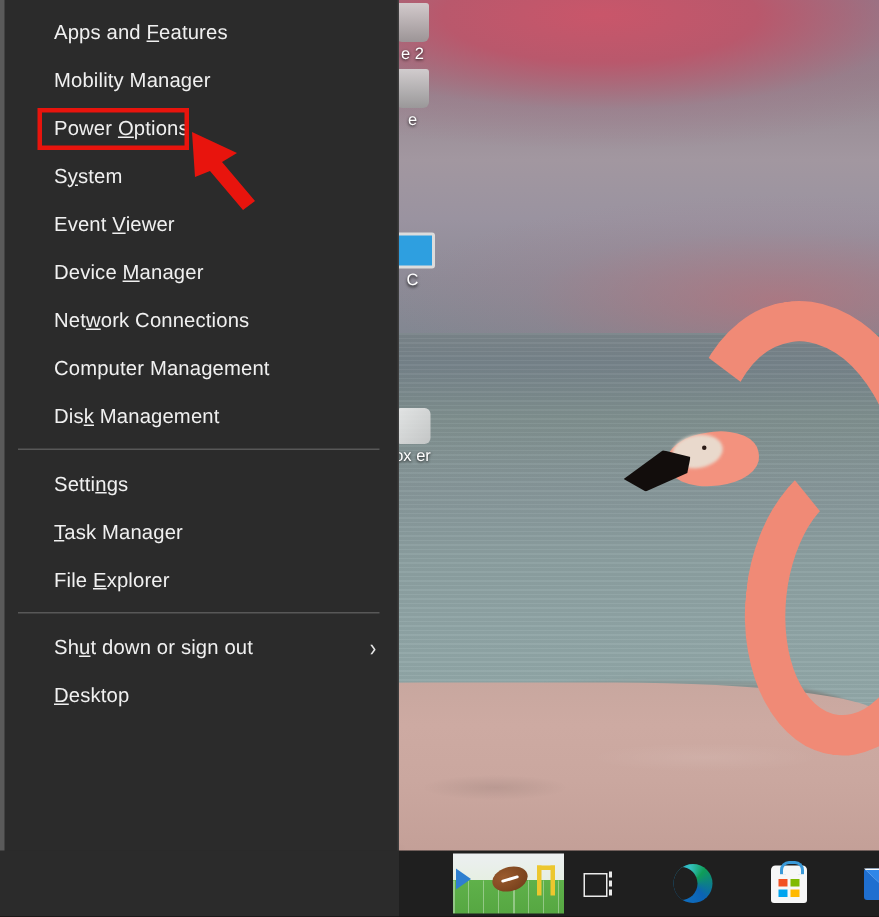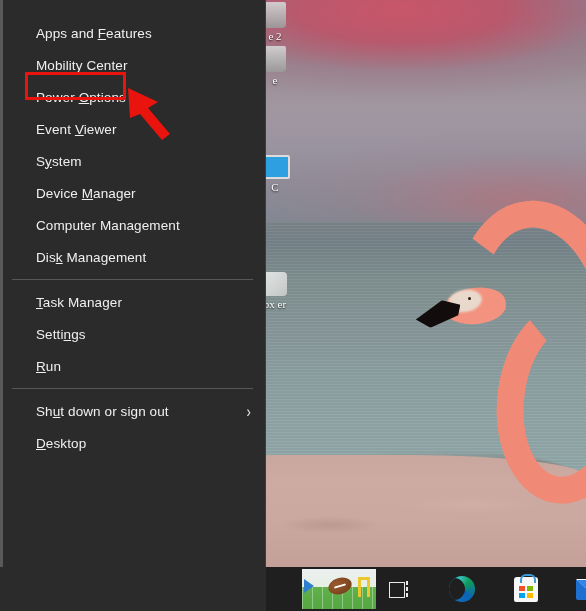--- a/index.html
+++ b/index.html
@@ -134,21 +134,20 @@
 
   
   .desk-icon {
     position: absolute;
     width: 46px;
     text-align: center;
     color: #fff;
     font-size: 11px;
     text-shadow: 0 1px 2px rgba(0,0,0,0.85);
     line-height: 12px;
-    font-family: Liberation Serif, serif;
   }
   .desk-icon .glyph {
     display: block;
     margin: 0 auto 2px;
   }
   .recycle {
     width: 22px; height: 26px;
     background: linear-gradient(to bottom, #d6d6d6, #9a9a9a);
     border-radius: 2px 2px 4px 4px;
     opacity: 0.9;
@@ -210,21 +209,21 @@
     margin-left: auto;
     font-size: 13px;
     color: #e8e8e8;
     transform: scaleY(1.25);
   }
   .menu-sep {
     height: 1px;
     background: #585858;
     margin: 6px 12px 6px 12px;
   }
-  #menu-list { padding-top: 18px; }
+  #menu-list { padding-top: 6px; }
 
   
   #highlight-box {
     position: absolute;
     left: 25px; top: 72px;
     width: 101px; height: 28px;
     border: 3px solid #e8140d;
     box-sizing: border-box;
     z-index: 60;
     pointer-events: none;
@@ -510,49 +509,52 @@
     </div>
   </div>
   <div id="taskbar-left-cover"></div>
 
   <div id="winx-menu">
     <div id="menu-list">
         <div class="menu-item">
           <span class="label">Apps and <u>F</u>eatures</span>
         </div>
         <div class="menu-item">
-          <span class="label">Mobility Center</span>
+          <span class="label">Mobility Manager</span>
         </div>
         <div class="menu-item">
           <span class="label">Power <u>O</u>ptions</span>
         </div>
         <div class="menu-item">
+          <span class="label">S<u>y</u>stem</span>
+        </div>
+        <div class="menu-item">
           <span class="label">Event <u>V</u>iewer</span>
         </div>
         <div class="menu-item">
-          <span class="label">S<u>y</u>stem</span>
-        </div>
-        <div class="menu-item">
           <span class="label">Device <u>M</u>anager</span>
         </div>
         <div class="menu-item">
+          <span class="label">Net<u>w</u>ork Connections</span>
+        </div>
+        <div class="menu-item">
           <span class="label">Computer Mana<u>g</u>ement</span>
         </div>
         <div class="menu-item">
           <span class="label">Dis<u>k</u> Management</span>
         </div>
         <div class="menu-sep"></div>
         <div class="menu-item">
+          <span class="label">Setti<u>n</u>gs</span>
+        </div>
+        <div class="menu-item">
           <span class="label"><u>T</u>ask Manager</span>
         </div>
         <div class="menu-item">
-          <span class="label">Setti<u>n</u>gs</span>
-        </div>
-        <div class="menu-item">
-          <span class="label"><u>R</u>un</span>
+          <span class="label">File <u>E</u>xplorer</span>
         </div>
         <div class="menu-sep"></div>
         <div class="menu-item">
           <span class="label">Sh<u>u</u>t down or sign out</span>
           <span class="chevron">›</span>
         </div>
         <div class="menu-item">
           <span class="label"><u>D</u>esktop</span>
         </div>
       </div>

